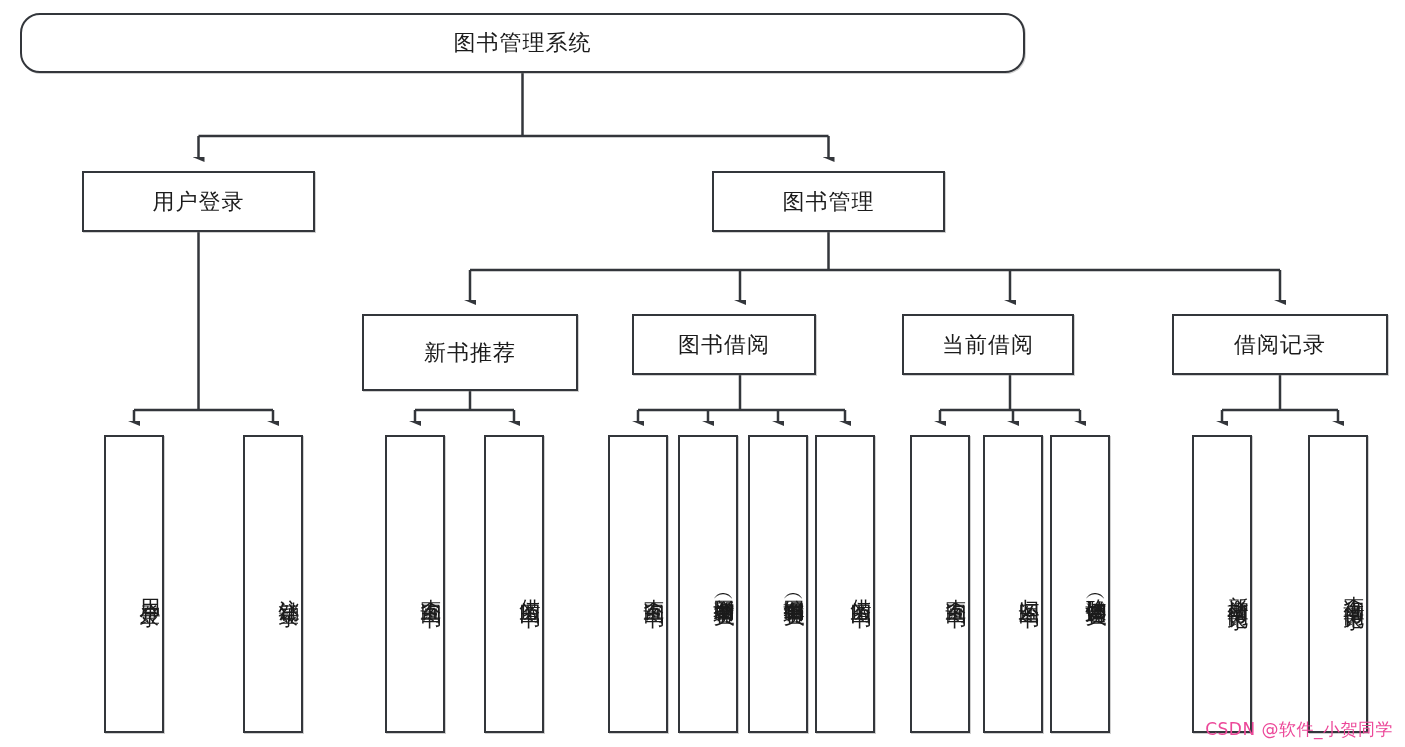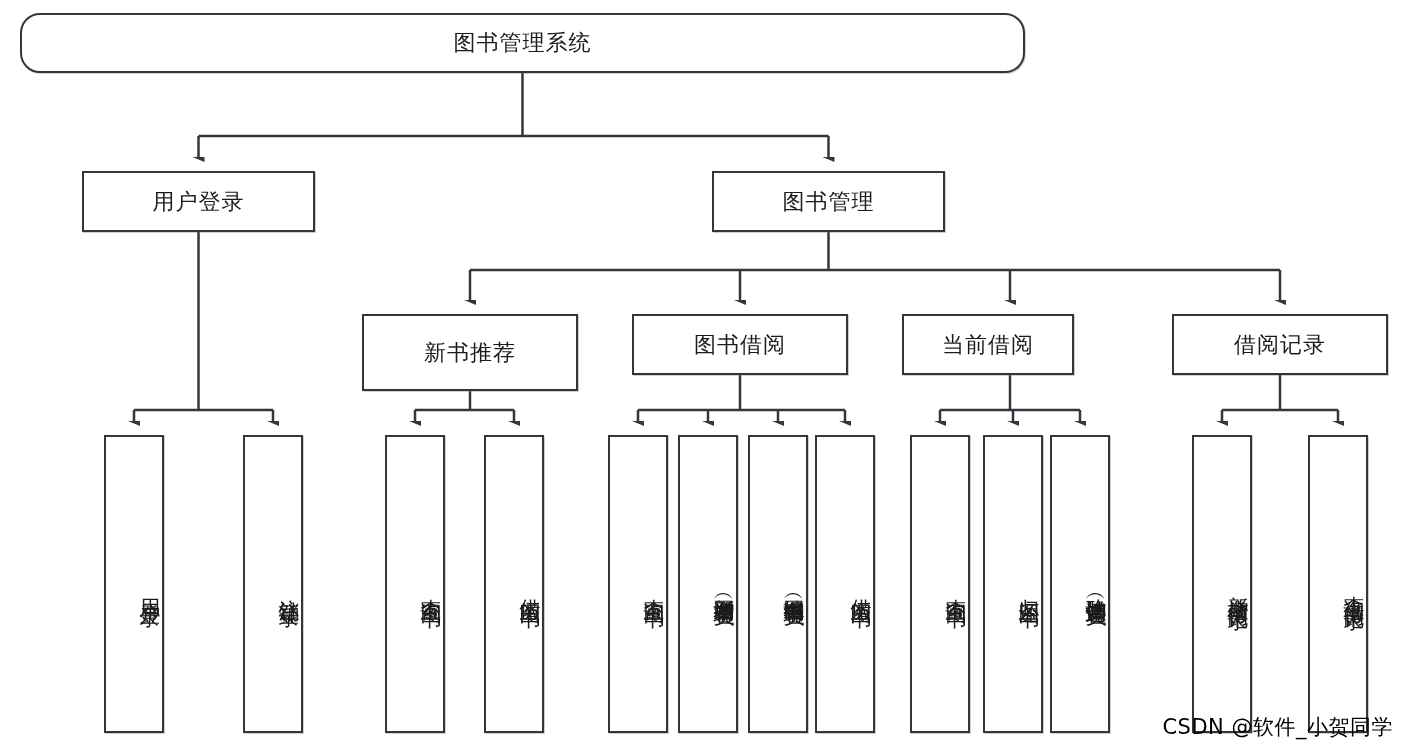--- a/index.html
+++ b/index.html
@@ -35,21 +35,21 @@
     padding-top:8px;
     box-sizing:border-box;
     letter-spacing:3px;
     white-space:normal;
     font-size:21px;
   }
   .leaf-box.tall .node-label{padding-top:4px;letter-spacing:1px;}
   svg.connectors{position:absolute;left:0;top:0;width:1405px;height:747px;pointer-events:none;}
   .watermark{
     position:absolute;right:12px;bottom:6px;
-    color:#000000;font-size:21px;letter-spacing:.5px;
+    color:#ec4899;font-size:17px;letter-spacing:.5px;
     user-select:none;white-space:nowrap;
   }
 </style>
 </head>
 <body>
 
 <div id="diagram-root">
   <svg class="connectors" id="connector-layer" viewBox="0 0 1405 747" xmlns="http://www.w3.org/2000/svg">
     <defs>
       <marker id="arrowhead" markerWidth="10" markerHeight="12" refX="1" refY="6" orient="auto" markerUnits="userSpaceOnUse">
@@ -98,21 +98,21 @@
       </div>
       <div class="node-box" style="left: 82px; top: 171px; width: 233px; height: 61px;">
         <div class="node-label">用户登录</div>
       </div>
       <div class="node-box" style="left: 712px; top: 171px; width: 233px; height: 61px;">
         <div class="node-label">图书管理</div>
       </div>
       <div class="node-box" style="left: 362px; top: 314px; width: 216px; height: 77px;">
         <div class="node-label">新书推荐</div>
       </div>
-      <div class="node-box" style="left: 632px; top: 314px; width: 216px; height: 61px;">
+      <div class="node-box" style="left: 632px; top: 314px; width: 184px; height: 61px;">
         <div class="node-label">图书借阅</div>
       </div>
       <div class="node-box" style="left: 902px; top: 314px; width: 172px; height: 61px;">
         <div class="node-label">当前借阅</div>
       </div>
       <div class="node-box" style="left: 1172px; top: 314px; width: 216px; height: 61px; padding-left: 20px;">
         <div class="node-label">借阅记录</div>
       </div>
       <div class="node-box leaf-box" style="left: 104px; top: 435px; width: 60px; height: 298px;">
         <div class="node-label">用户登录</div>

